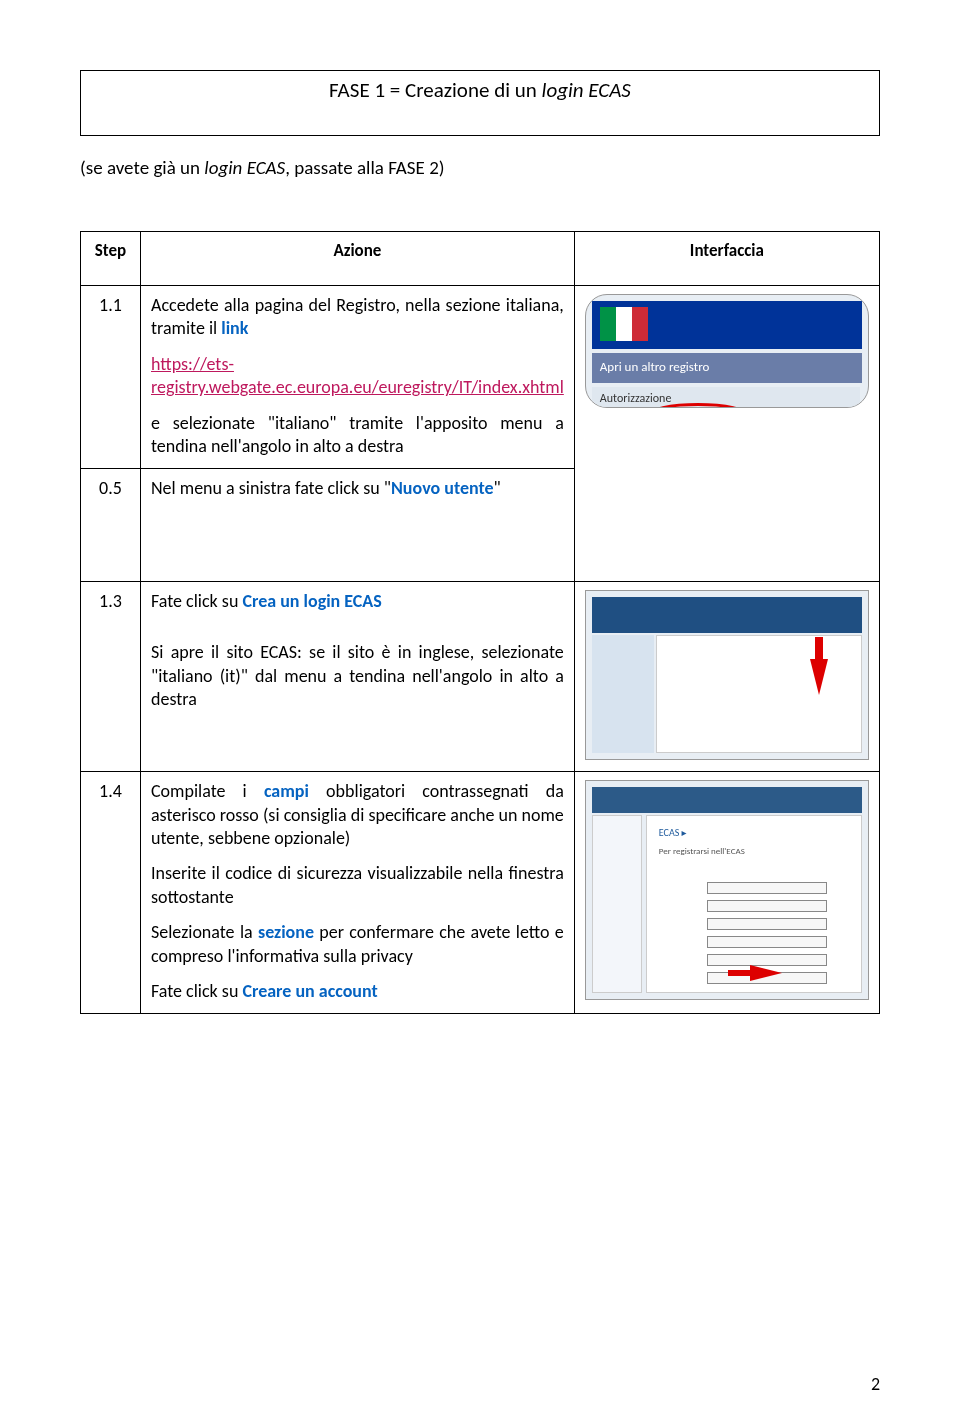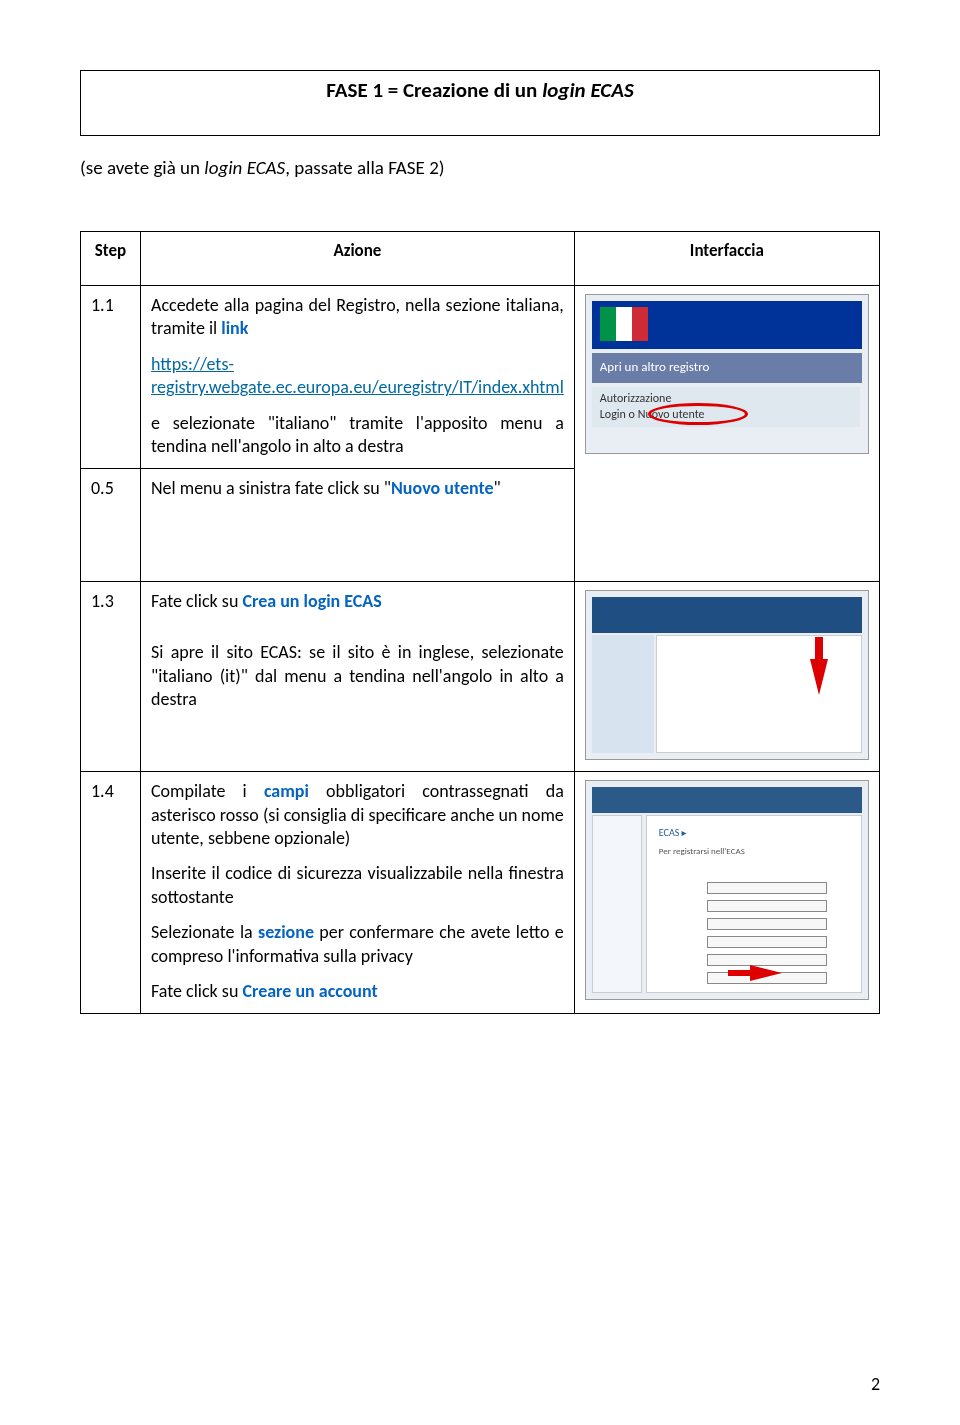--- a/index.html
+++ b/index.html
@@ -16,21 +16,21 @@
     position: relative;
     min-height: 1425px;
   }
   .title-bar {
     border: 1px solid #000;
     padding: 6px 10px 32px 10px;
     margin-bottom: 20px;
     text-align: center;
     font-size: 21px;
   }
-  .title-bar .b { font-weight: bold; }
+  .title-bar .b { font-weight: normal; }
   .title-bar .i { font-style: italic; }
   .intro {
     font-size: 19px;
     margin-bottom: 52px;
   }
   .intro .i { font-style: italic; }
   table.main {
     border-collapse: collapse;
     width: 100%;
     font-size: 18px;
@@ -46,34 +46,34 @@
   table.main th:nth-child(1) { width: 60px; }
   table.main th:nth-child(2) { width: 420px; }
   table.main th:nth-child(3) { width: auto; }
   table.main td {
     border: 1px solid #000;
     padding: 8px 10px 10px 10px;
     vertical-align: top;
     font-size: 18px;
     line-height: 1.3;
   }
-  .step-num { text-align: left; }
+  .step-num { text-align: center; }
   .link-blue { color: #0563c1; font-weight: bold; margin-top: 36px; }
-  .link-underline { color: #0369a1; text-decoration: underline; }
+  .link-underline { color: #be185d; text-decoration: underline; }
   .action-block { margin-bottom: 12px; text-align: justify; }
   .action-block:last-child { margin-bottom: 0; }
   .img-cell { padding: 6px; }
   .img-placeholder {
     width: 100%;
     background: #e8eef4;
     border: 1px solid #999;
     position: relative;
     overflow: hidden;
   }
-  .ph1 { height: 160px; }
+  .ph1 { height: 114px; border-radius: 22px; }
   .ph2 { height: 170px; }
   .ph3 { height: 220px; }
   
   .flag-bar { position:absolute; top:6px; left:6px; right:6px; height:48px; background:#003399; }
   .flag-it { position:absolute; top:12px; left:14px; width:48px; height:34px; display:flex; }
   .flag-it div { flex:1; }
   .mid-bar { position:absolute; top:58px; left:6px; right:6px; height:30px; background:#6a7da8; color:#fff; font-size:13px; padding:6px 8px; }
   .low-bar { position:absolute; top:92px; left:6px; right:8px; height:40px; background:#dfe7ef; color:#333; font-size:12px; padding:4px 8px; }
   .oval { position:absolute; top:108px; left:62px; width:100px; height:22px; border:3px solid #d00; border-radius:50%; }
   

